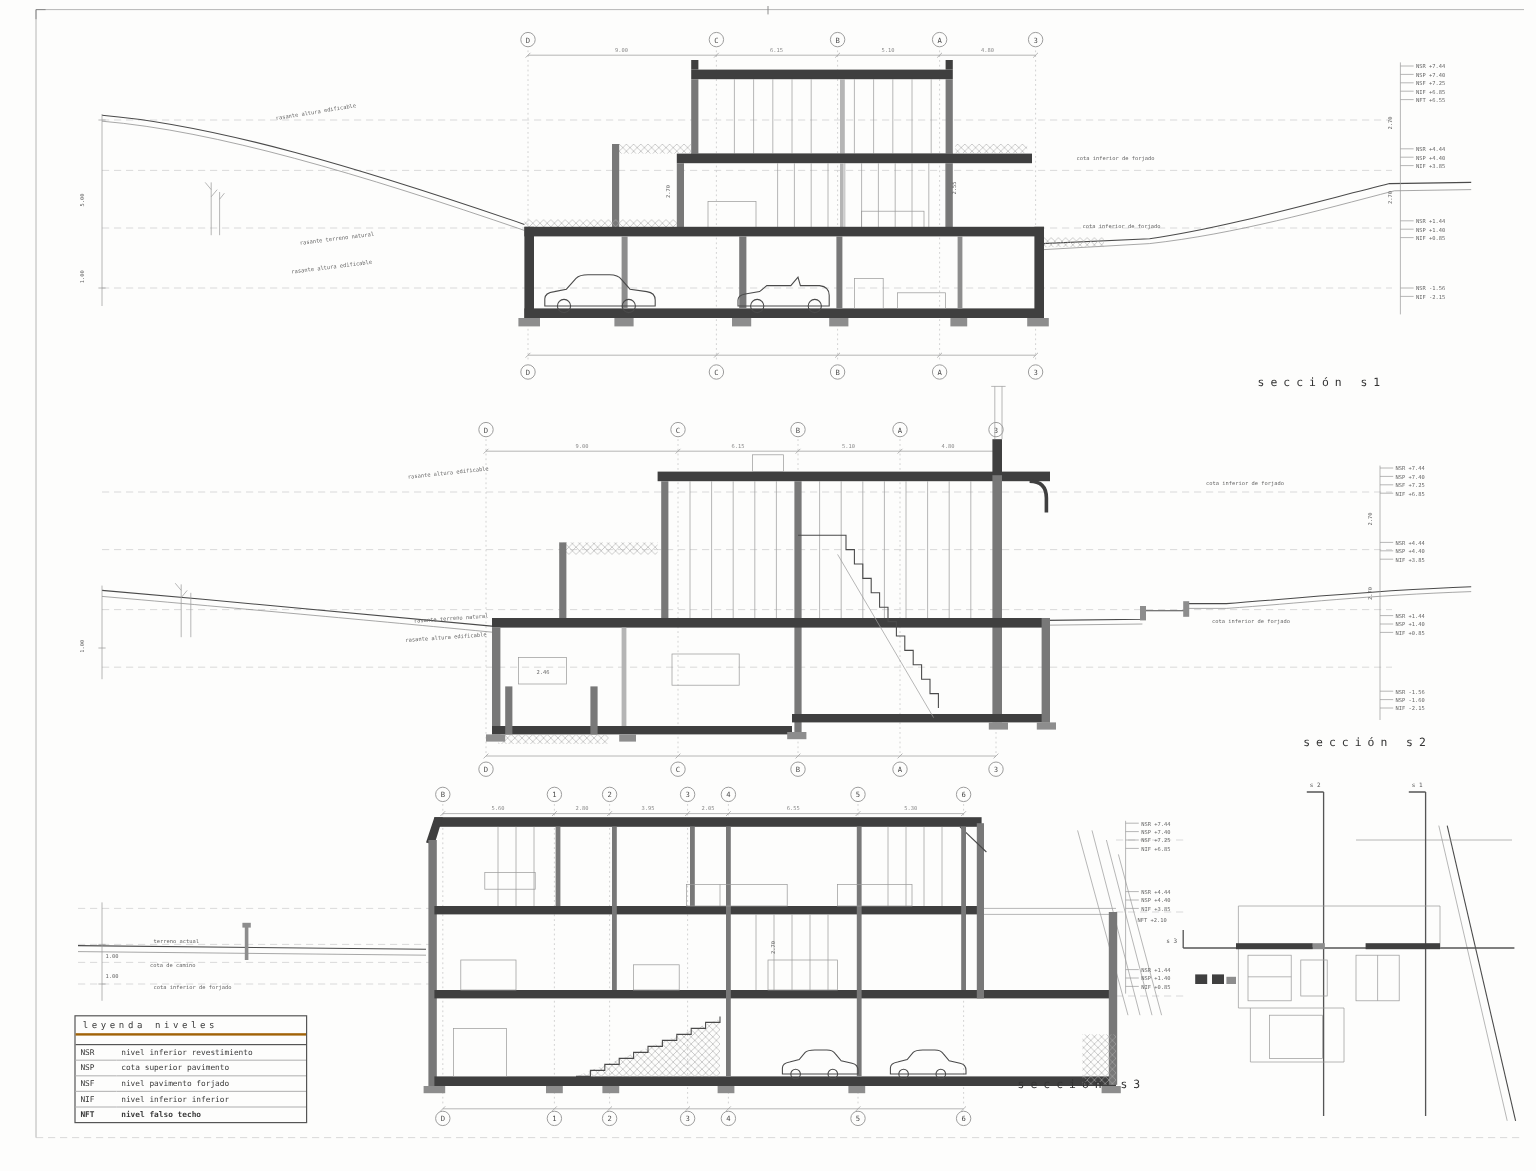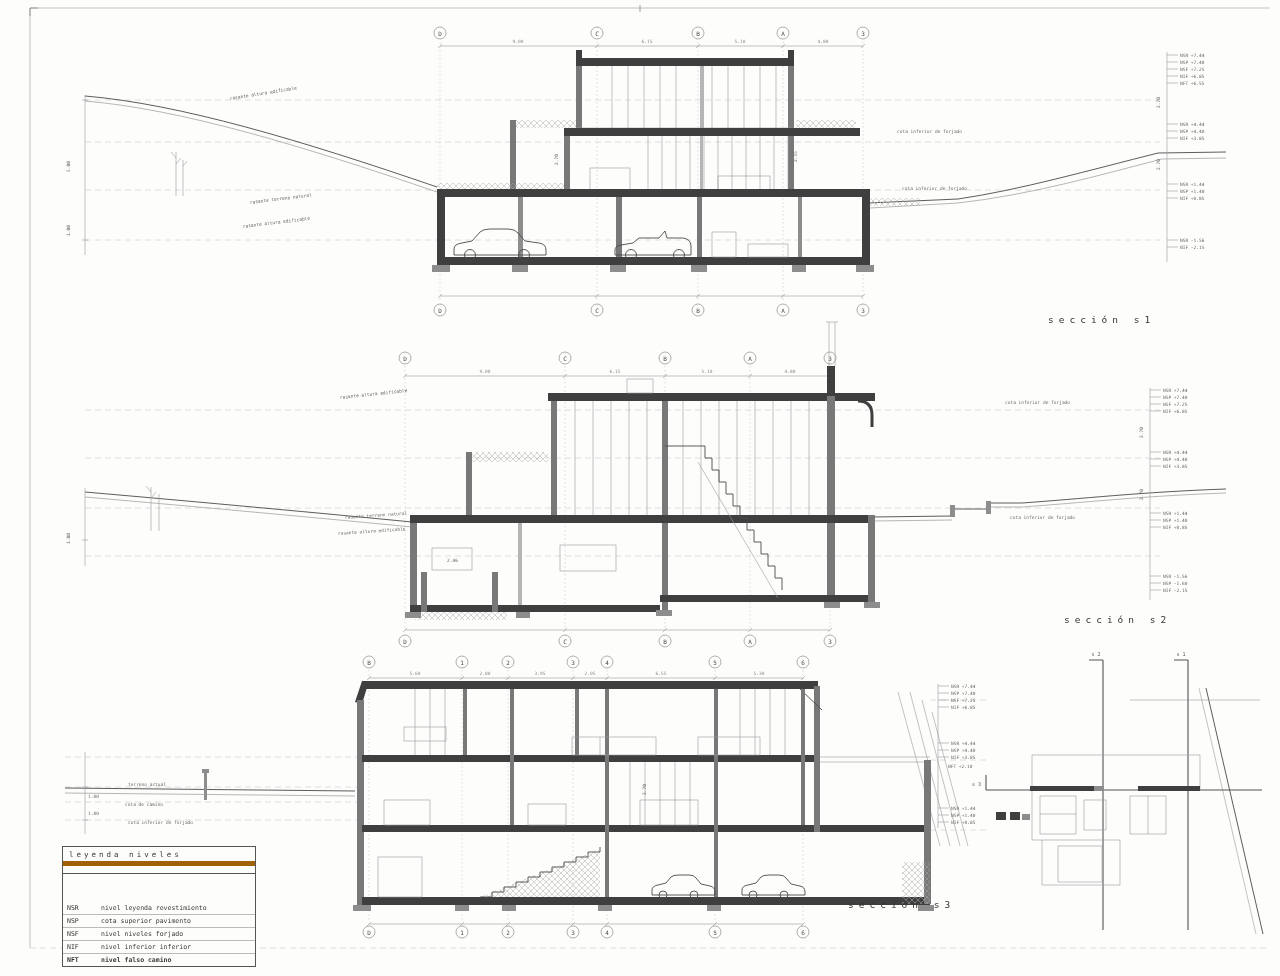--- a/index.html
+++ b/index.html
@@ -19,23 +19,23 @@
   .ft{fill:#8d8d8d;stroke:none;}
   .bub{fill:#fdfdfc;stroke:#999;stroke-width:0.8;}
   text{fill:#4a4a4a;font-family:"DejaVu Sans Mono",monospace;}
   .t45{font-size:4.5px;fill:#666;}
   .t5{font-size:5px;fill:#555;}
   .t6{font-size:6px;fill:#4a4a4a;}
   .dim{fill:#8a8a8a;}
   
   .sec-title{position:absolute;font-size:9.5px;letter-spacing:5px;color:#333;white-space:nowrap;}
   .legend{position:absolute;left:62px;top:846px;width:192px;border:1px solid #555;background:#fdfdfc;}
-  .legend .lg-title{font-size:7.5px;letter-spacing:3px;padding:3px 6px 2px 6px;border-bottom:5px solid #a16207;}
+  .legend .lg-title{font-size:7.5px;letter-spacing:3px;padding:3px 6px 2px 6px;border-bottom:2px solid #a16207;}
   .legend .lg-gap{height:7px;border-bottom:1px solid #555;}
-  .legend table{border-collapse:collapse;width:100%;margin-top:28px;}
+  .legend table{border-collapse:collapse;width:100%;}
   .legend td{font-size:6.5px;padding:2px 4px;border-bottom:1px solid #bbb;white-space:nowrap;}
   .legend tr:last-child td{border-bottom:none;font-weight:bold;}
   .legend .ab{width:26px;color:#333;}
 </style>
 </head>
 <body>
 
 <div class="sheet">
 
 <svg width="1280" height="976" viewBox="0 0 1280 976">
@@ -457,45 +457,45 @@
   <rect class="lt" x="1130" y="796" width="36" height="38" fill="none"></rect>
   <rect class="lt" x="1058" y="846" width="44" height="36" fill="none"></rect>
   <path class="lt" d="M1040 814 H1076 M1148 796 V834"></path>
   <rect class="fl" x="996" y="812" width="10" height="8"></rect>
   <rect class="fl" x="1010" y="812" width="10" height="8"></rect>
   <rect class="ft" x="1022" y="814" width="8" height="6"></rect>
 </g>
 </svg>
 
 <div class="sec-title" style="left:1048px;top:314px;">sección s1</div>
-<div class="sec-title" style="left:1064px;top:614px;">sección s2</div>
+<div class="sec-title" style="left:1086px;top:614px;">sección s2</div>
 <div class="sec-title" style="left:848px;top:899px;">sección s3</div>
 
 <div class="legend">
   <div class="lg-title">leyenda niveles</div>
   <div class="lg-gap"></div>
   <table>
     <tbody>
           <tr>
       <td class="ab">NSR</td>
-      <td>nivel leyenda revestimiento</td>
+      <td>nivel inferior revestimiento</td>
     </tr>
     <tr>
       <td class="ab">NSP</td>
       <td>cota superior pavimento</td>
     </tr>
     <tr>
       <td class="ab">NSF</td>
-      <td>nivel niveles forjado</td>
+      <td>nivel pavimento forjado</td>
     </tr>
     <tr>
       <td class="ab">NIF</td>
       <td>nivel inferior inferior</td>
     </tr>
     <tr>
       <td class="ab">NFT</td>
-      <td>nivel falso camino</td>
+      <td>nivel falso techo</td>
     </tr>
   </tbody>
       </table>
 </div>
 
 </div>
 
 </body></html>

